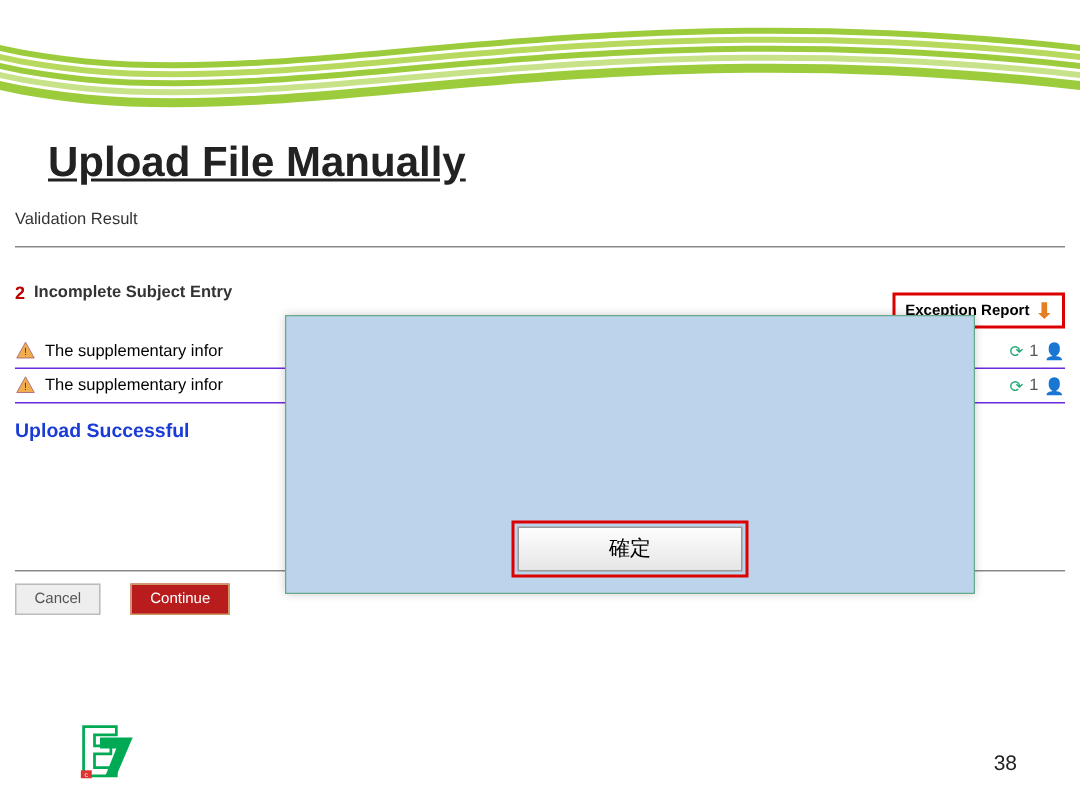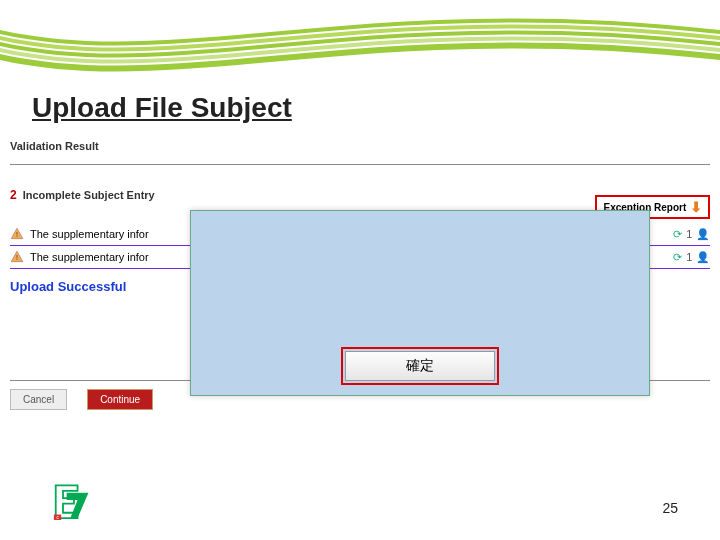--- a/index.html
+++ b/index.html
@@ -6,21 +6,21 @@
   body { width: 720px; height: 540px; font-family: Arial, sans-serif; background: #fff; position: relative; overflow: hidden; }
 
   
   .wave-header { position: absolute; top: 0; left: 0; width: 720px; height: 80px; overflow: hidden; }
   .wave-header svg { width: 100%; height: 100%; }
 
   .slide-title { position: absolute; top: 92px; left: 32px; font-size: 28px; font-weight: bold; color: #222; text-decoration: underline; }
 
   .content-area { position: absolute; top: 140px; left: 10px; width: 700px; }
 
-  .section-label { font-size: 11px; font-weight: bold; color: #333; margin-bottom: 12px; }
+  .section-label { font-size: 11px; font-weight: normal; color: #333; margin-bottom: 12px; }
   .hr-line { border: none; border-top: 1px solid #888; margin: 2px 0 6px 0; }
 
   .validation-row { display: flex; align-items: center; justify-content: space-between; font-size: 11px; }
   .validation-row .left { display: flex; align-items: center; gap: 6px; }
   .count-num { color: #b00; font-weight: bold; font-size: 12px; }
   .entry-text { color: #333; font-weight: bold; }
 
   .exception-btn { border: 2px solid #d00; padding: 2px 6px; font-size: 10px; font-weight: bold; display: inline-flex; align-items: center; gap: 4px; background: #fff; margin-top: 24px; }
   .arrow-down-orange { color: #e67e22; font-size: 14px; }
 
@@ -62,21 +62,21 @@
 <div class="wave-header">
   <svg viewBox="0 0 720 80" preserveAspectRatio="none">
     <path d="M0,30 C180,70 360,-10 720,30 L720,34 C360,-6 180,74 0,34 Z" fill="#9ccc3c"></path>
     <path d="M0,36 C180,76 360,-4 720,36 L720,40 C360,0 180,80 0,40 Z" fill="#b6d95e"></path>
     <path d="M0,42 C180,82 360,2 720,42 L720,46 C360,6 180,86 0,46 Z" fill="#9ccc3c"></path>
     <path d="M0,48 C180,88 360,8 720,48 L720,52 C360,12 180,92 0,52 Z" fill="#c8e28a"></path>
     <path d="M0,54 C180,94 360,14 720,54 L720,60 C360,20 180,100 0,60 Z" fill="#9ccc3c"></path>
   </svg>
 </div>
 
-<h1 class="slide-title">Upload File Subject</h1>
+<h1 class="slide-title">Upload File Manually</h1>
 
 <div class="content-area">
 
   <div class="section-label">Validation Result</div>
   <hr class="hr-line">
 
   <div class="validation-row">
     <div class="left">
       <span class="count-num">2</span>
       <span class="entry-text">Incomplete Subject Entry</span>
@@ -142,13 +142,13 @@
 
 <div class="footer">
   <svg viewBox="0 0 50 44">
     <path d="M6 6 L30 6 L30 12 L14 12 L14 20 L26 20 L26 26 L14 26 L14 36 L30 36 L30 42 L6 42 Z" fill="none" stroke="#0a5" stroke-width="2"></path>
     <path d="M18 14 L42 14 L30 42 L22 42 L30 22 L18 22 Z" fill="#0a5"></path>
     <rect x="4" y="38" width="8" height="6" fill="#d33"></rect>
     <text x="8" y="43" font-size="5" fill="#fff" text-anchor="middle">c</text>
   </svg>
 </div>
 
-<div class="page-num">25</div>
+<div class="page-num">38</div>
 
 </body></html>

